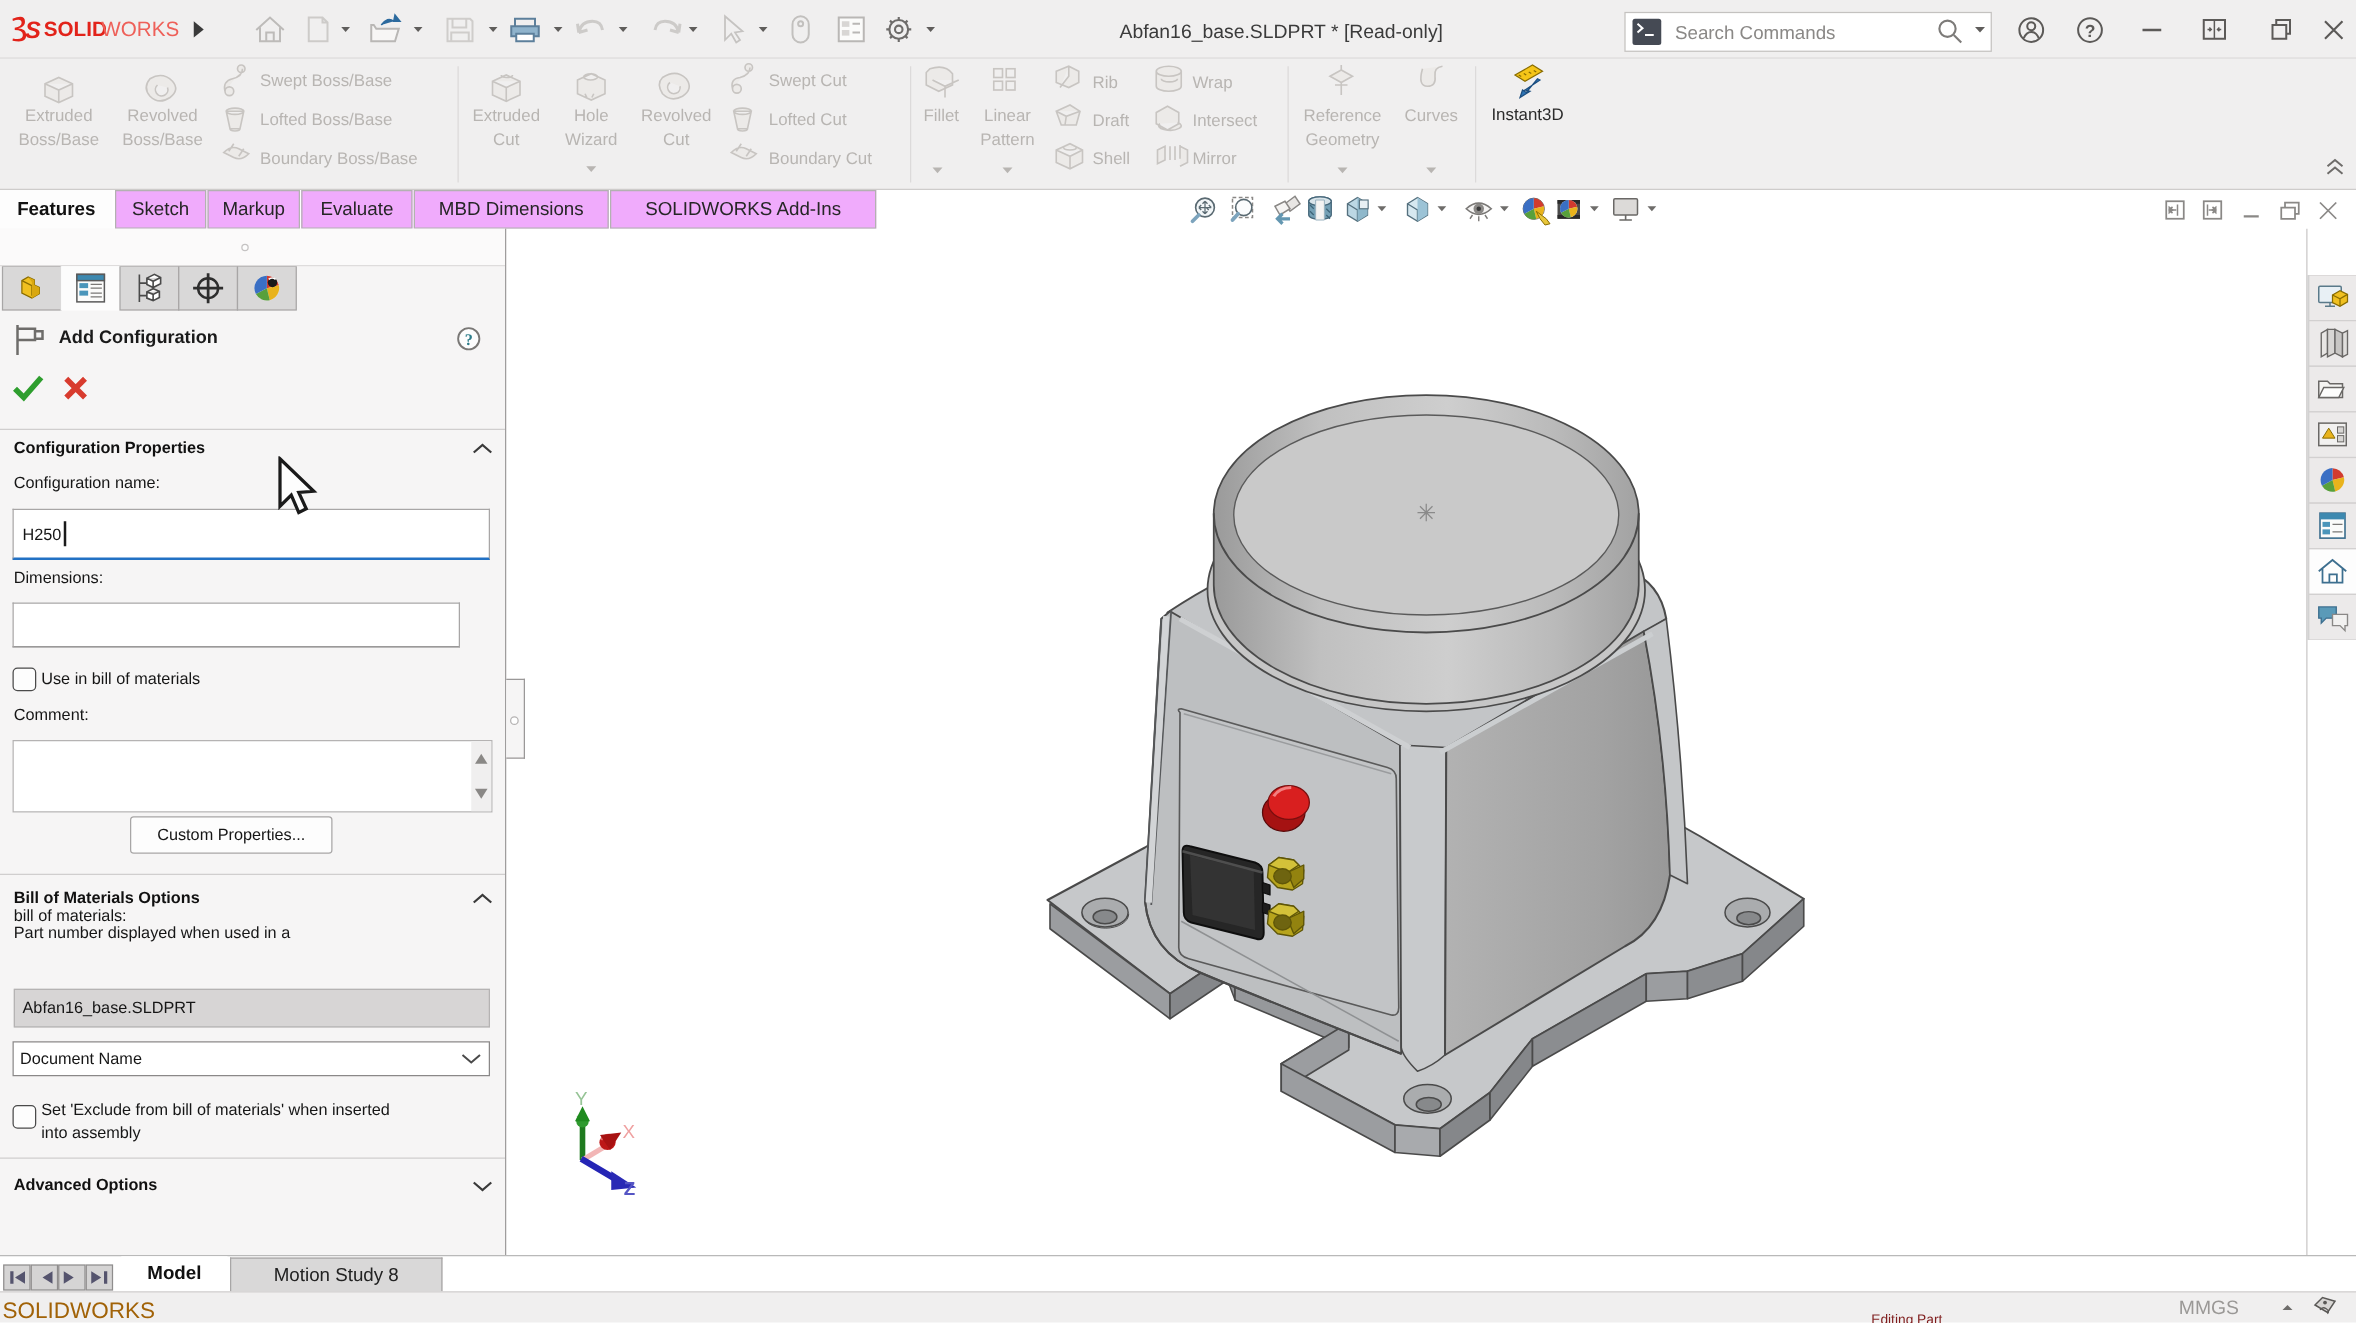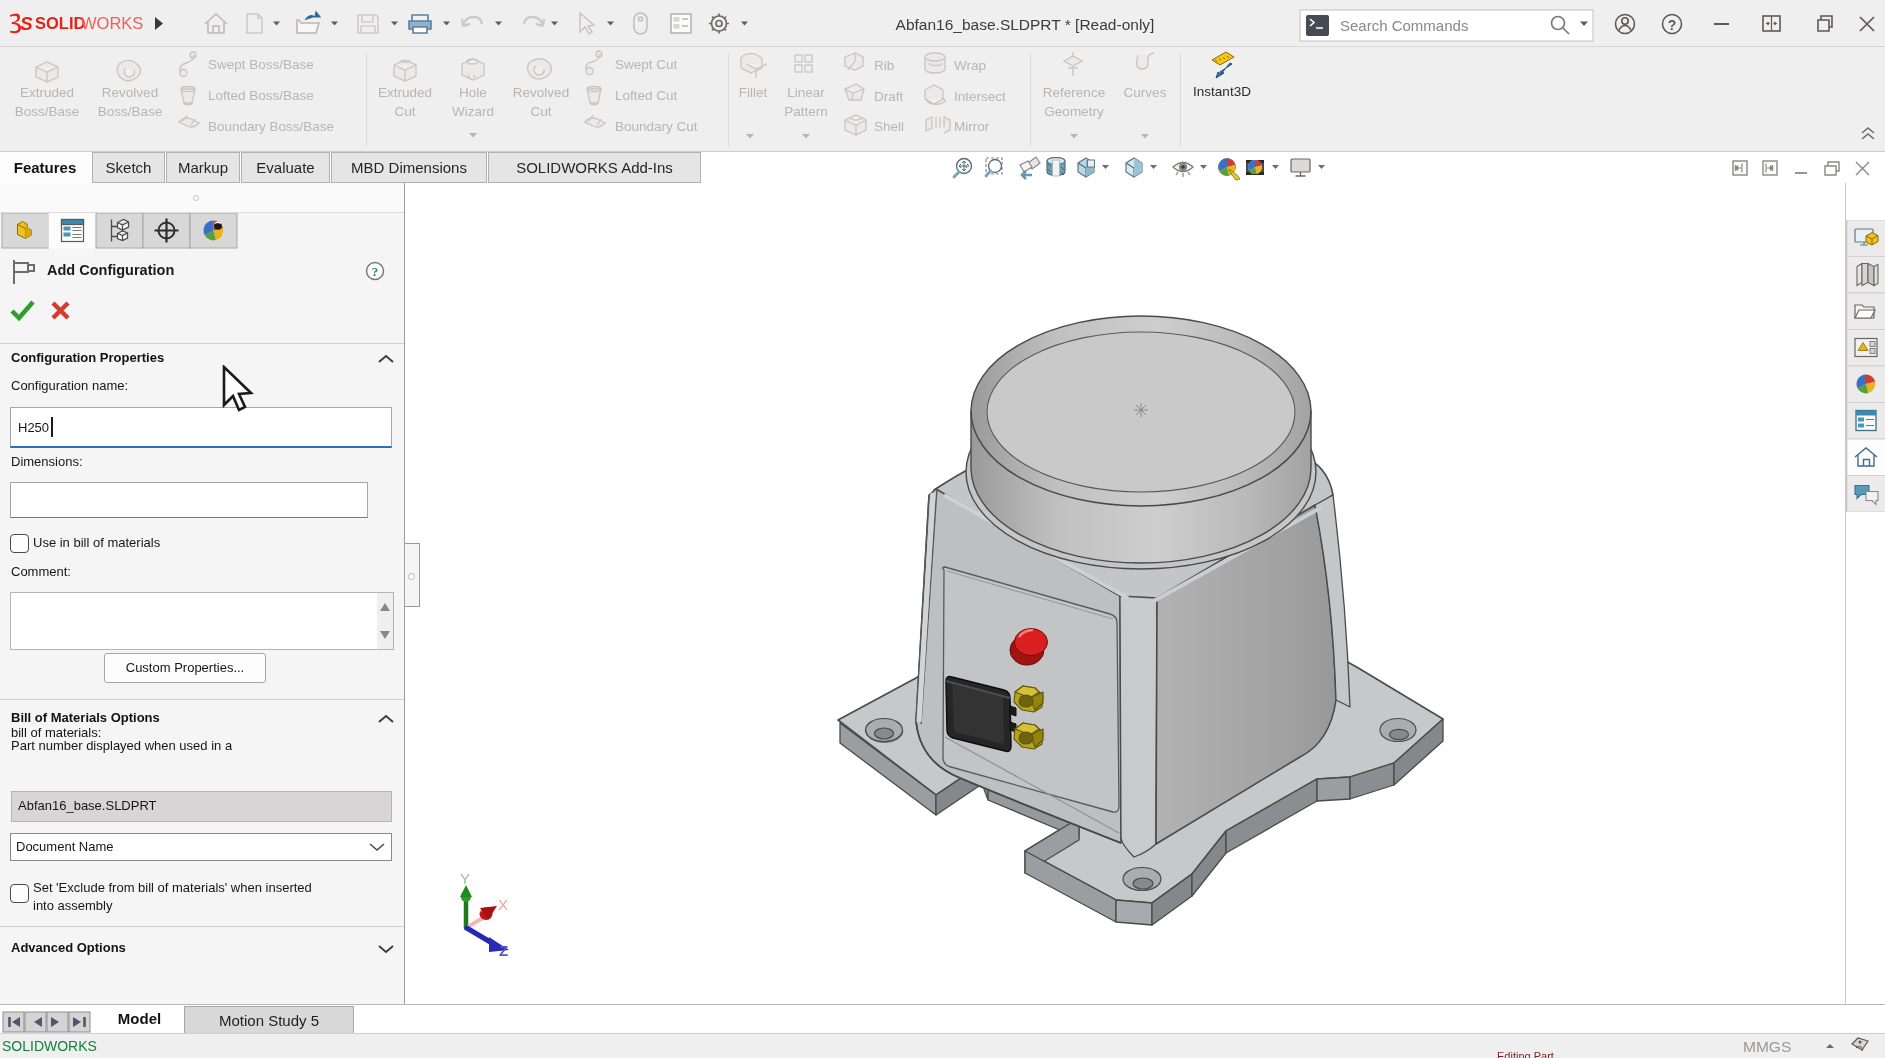--- a/index.html
+++ b/index.html
@@ -10,21 +10,21 @@
 #ribbon { position:absolute; left:0; top:47px; width:1885px; height:105px; background:#f0efef; border-bottom:1px solid #cecccb; }
 #tabrow { position:absolute; left:0; top:152px; width:1668px; height:31px; background:#fff; }
 #panel { position:absolute; left:0; top:183px; width:404px; height:821px; background:#f6f5f5; }
 #viewport { position:absolute; left:404px; top:183px; width:1441px; height:821px; background:#fff; border-left:1px solid #9f9d9d; }
 #sidebar { position:absolute; left:1846px; top:220px; width:39px; height:292px; background:#eceaea; border-left:1px solid #c9c9c9;}
 #bottomtabs { position:absolute; left:0; top:1004px; width:1885px; height:43px; background:#fff; border-top:1px solid #b9b9b9;}
 #statusbar { position:absolute; left:0; top:1033px; width:1885px; height:25px; background:#f0efef; border-top:1px solid #d2d0d0; }
 .ribsep { position:absolute; top:6px; width:1px; height:93px; background:#dcdada; }
 .riblabel { position:absolute; color:#b8b5b2; font-size:13.5px; white-space:nowrap; }
 .riblabelc { position:absolute; color:#b8b5b2; font-size:13.5px; white-space:nowrap; text-align:left; transform:translateX(-50%); }
-.tab { position:absolute; top:0px; height:31px; background:#e5e5e5; border:1px solid #b3b1b1; color:#262626; font-size:15px; text-align:center; line-height:29px; }
+.tab { position:absolute; top:0px; height:31px; background:#f0abfc; border:1px solid #b3b1b1; color:#262626; font-size:15px; text-align:center; line-height:29px; }
 .plabel { position:absolute; color:#161616; font-size:13px; white-space:nowrap; }
 .phead { position:absolute; color:#111; font-size:13px; font-weight:bold; white-space:nowrap; }
 .pdiv { position:absolute; left:0px; width:404px; height:1px; background:#d0cece; }
 .chk { position:absolute; width:19px; height:19px; border:1.5px solid #4a4a4a; border-radius:4px; background:#fdfdfd; }
 </style>
 </head>
 <body>
 <div id="titlebar">
 <svg width="1885" height="47" style="position:absolute;left:0;top:0">
 
@@ -607,24 +607,24 @@
   <g fill="#55546e">
     <path d="M9 12 l0 10 M10 12 l0 10" stroke="#55546e" stroke-width="1.6"></path>
     <path d="M20 12 l-8 5 l8 5 Z"></path>
     <path d="M42 12 l-8 5 l8 5 Z"></path>
     <path d="M51 12 l8 5 l-8 5 Z"></path>
     <path d="M73 12 l8 5 l-8 5 Z"></path>
     <path d="M84 12 l0 10 M85 12 l0 10" stroke="#55546e" stroke-width="1.6"></path>
   </g>
 </svg>
 <div class="abs" style="left:97px;top:0;width:85px;height:29px;background:#fff;font-weight:bold;font-size:15px;color:#111;text-align:center;line-height:28px">Model</div>
-<div class="abs" style="left:184px;top:1px;width:170px;height:28px;background:#d9d8d8;border:1px solid #a8a6a6;border-bottom:none;font-size:15px;color:#222;text-align:center;line-height:27px">Motion Study 5</div>
+<div class="abs" style="left:184px;top:1px;width:170px;height:28px;background:#d9d8d8;border:1px solid #a8a6a6;border-bottom:none;font-size:15px;color:#222;text-align:center;line-height:27px">Motion Study 8</div>
 </div>
 <div id="statusbar">
-<div class="abs" style="left:2px;top:4px;font-size:14px;color:#15803d">SOLIDWORKS</div>
+<div class="abs" style="left:2px;top:4px;font-size:18px;color:#a16207">SOLIDWORKS</div>
 <div class="abs" style="left:1497px;top:16px;font-size:11px;color:#7f1d1d">Editing Part</div>
 <div class="abs" style="left:1743px;top:4px;font-size:15.5px;color:#9a9896">MMGS</div>
 <svg width="60" height="25" style="position:absolute;left:1820px;top:0">
   <path d="M6 14 l4 -4 l4 4 Z" fill="#6e6c6a"></path>
   <g transform="translate(40,12)">
     <path d="M-8 -2 l6 -6 l10 3 l-6 9 Z" fill="#d8d6d4" stroke="#5a5856" stroke-width="1.2"></path>
     <circle cx="0" cy="-4" r="1.5" fill="#5a5856"></circle>
     <path d="M-4 2 q2 -3 5 -1 q3 2 1 4" stroke="#5a5856" stroke-width="1" fill="none"></path>
   </g>
 </svg>

